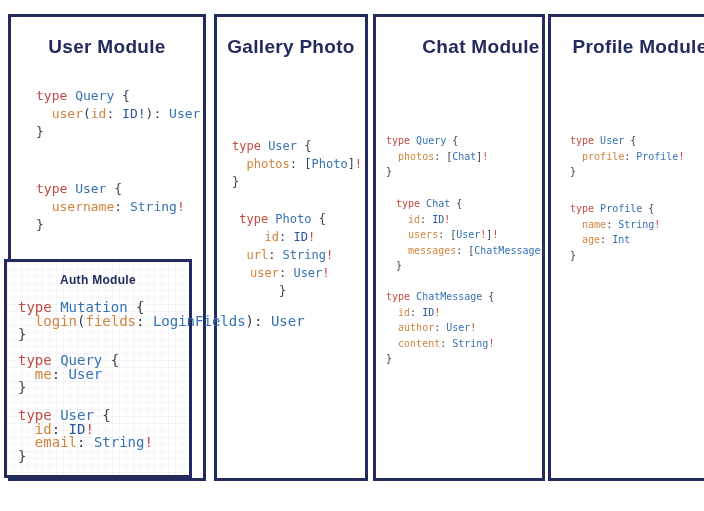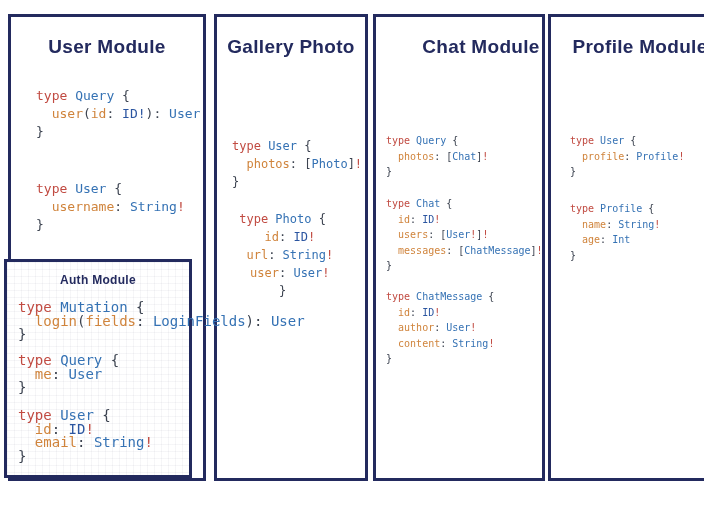--- a/index.html
+++ b/index.html
@@ -37,21 +37,21 @@
   .p-gallery .cb { font-size:12px;  line-height:18px;  }
   .p-chat .cb,
   .p-profile .cb { font-size:10px;  line-height:15.5px;}
   .p-auth .cb    { font-size:14px; line-height:13.5px;}
 
   .p-user .cb0    { left:25px; top:70px;  }
   .p-user .cb1    { left:25px; top:163px; }
   .p-gallery .cb0 { left:15px; top:120px; }
   .p-gallery .cb1 { left:15px; top:193px;text-align:center; }
   .p-chat .cb0    { left:10px; top:116px; }
-  .p-chat .cb1    { left:10px; top:179px; }
+  .p-chat .cb1    { left:20px; top:179px; }
   .p-chat .cb2    { left:10px; top:272px; }
   .p-profile .cb0 { left:19px; top:116px; }
   .p-profile .cb1 { left:19px; top:184px; }
   .p-auth .cb0    { left:11px; top:39px;  }
   .p-auth .cb1    { left:11px; top:92px;  }
   .p-auth .cb2    { left:11px; top:147px; }
 
   .tk-kw  { color:var(--kw,#c14b42);  }
   .tk-ty  { color:var(--ty,#3572b4);  }
   .tk-fld { color:var(--fld,#d0843c); }

